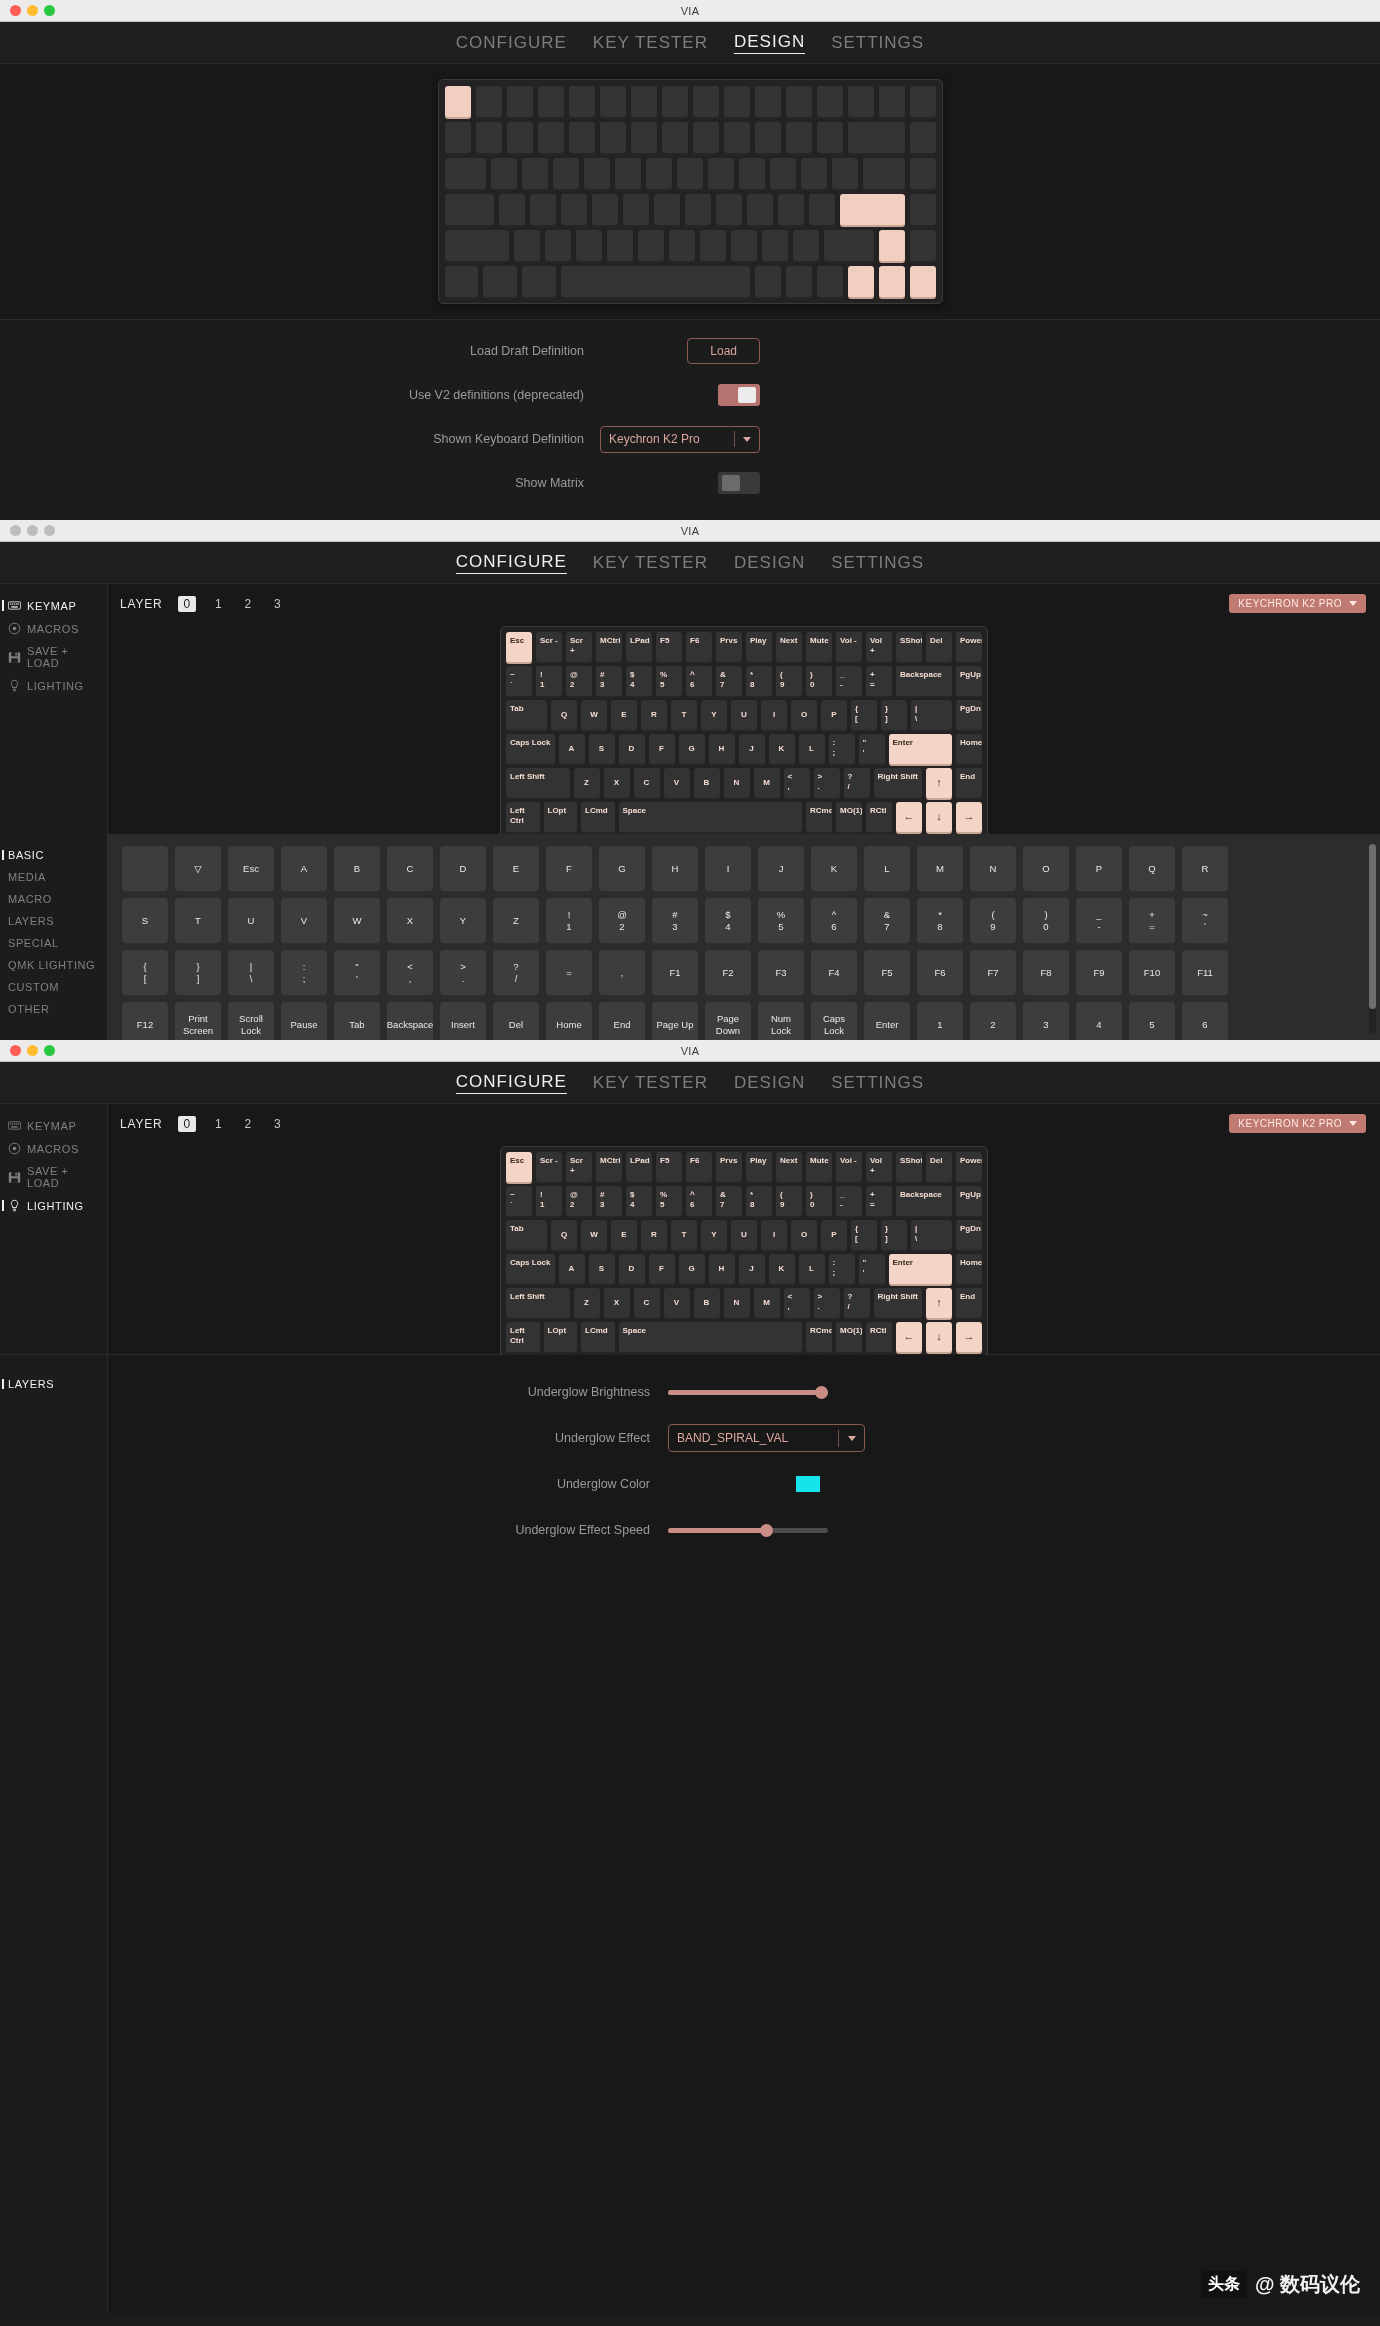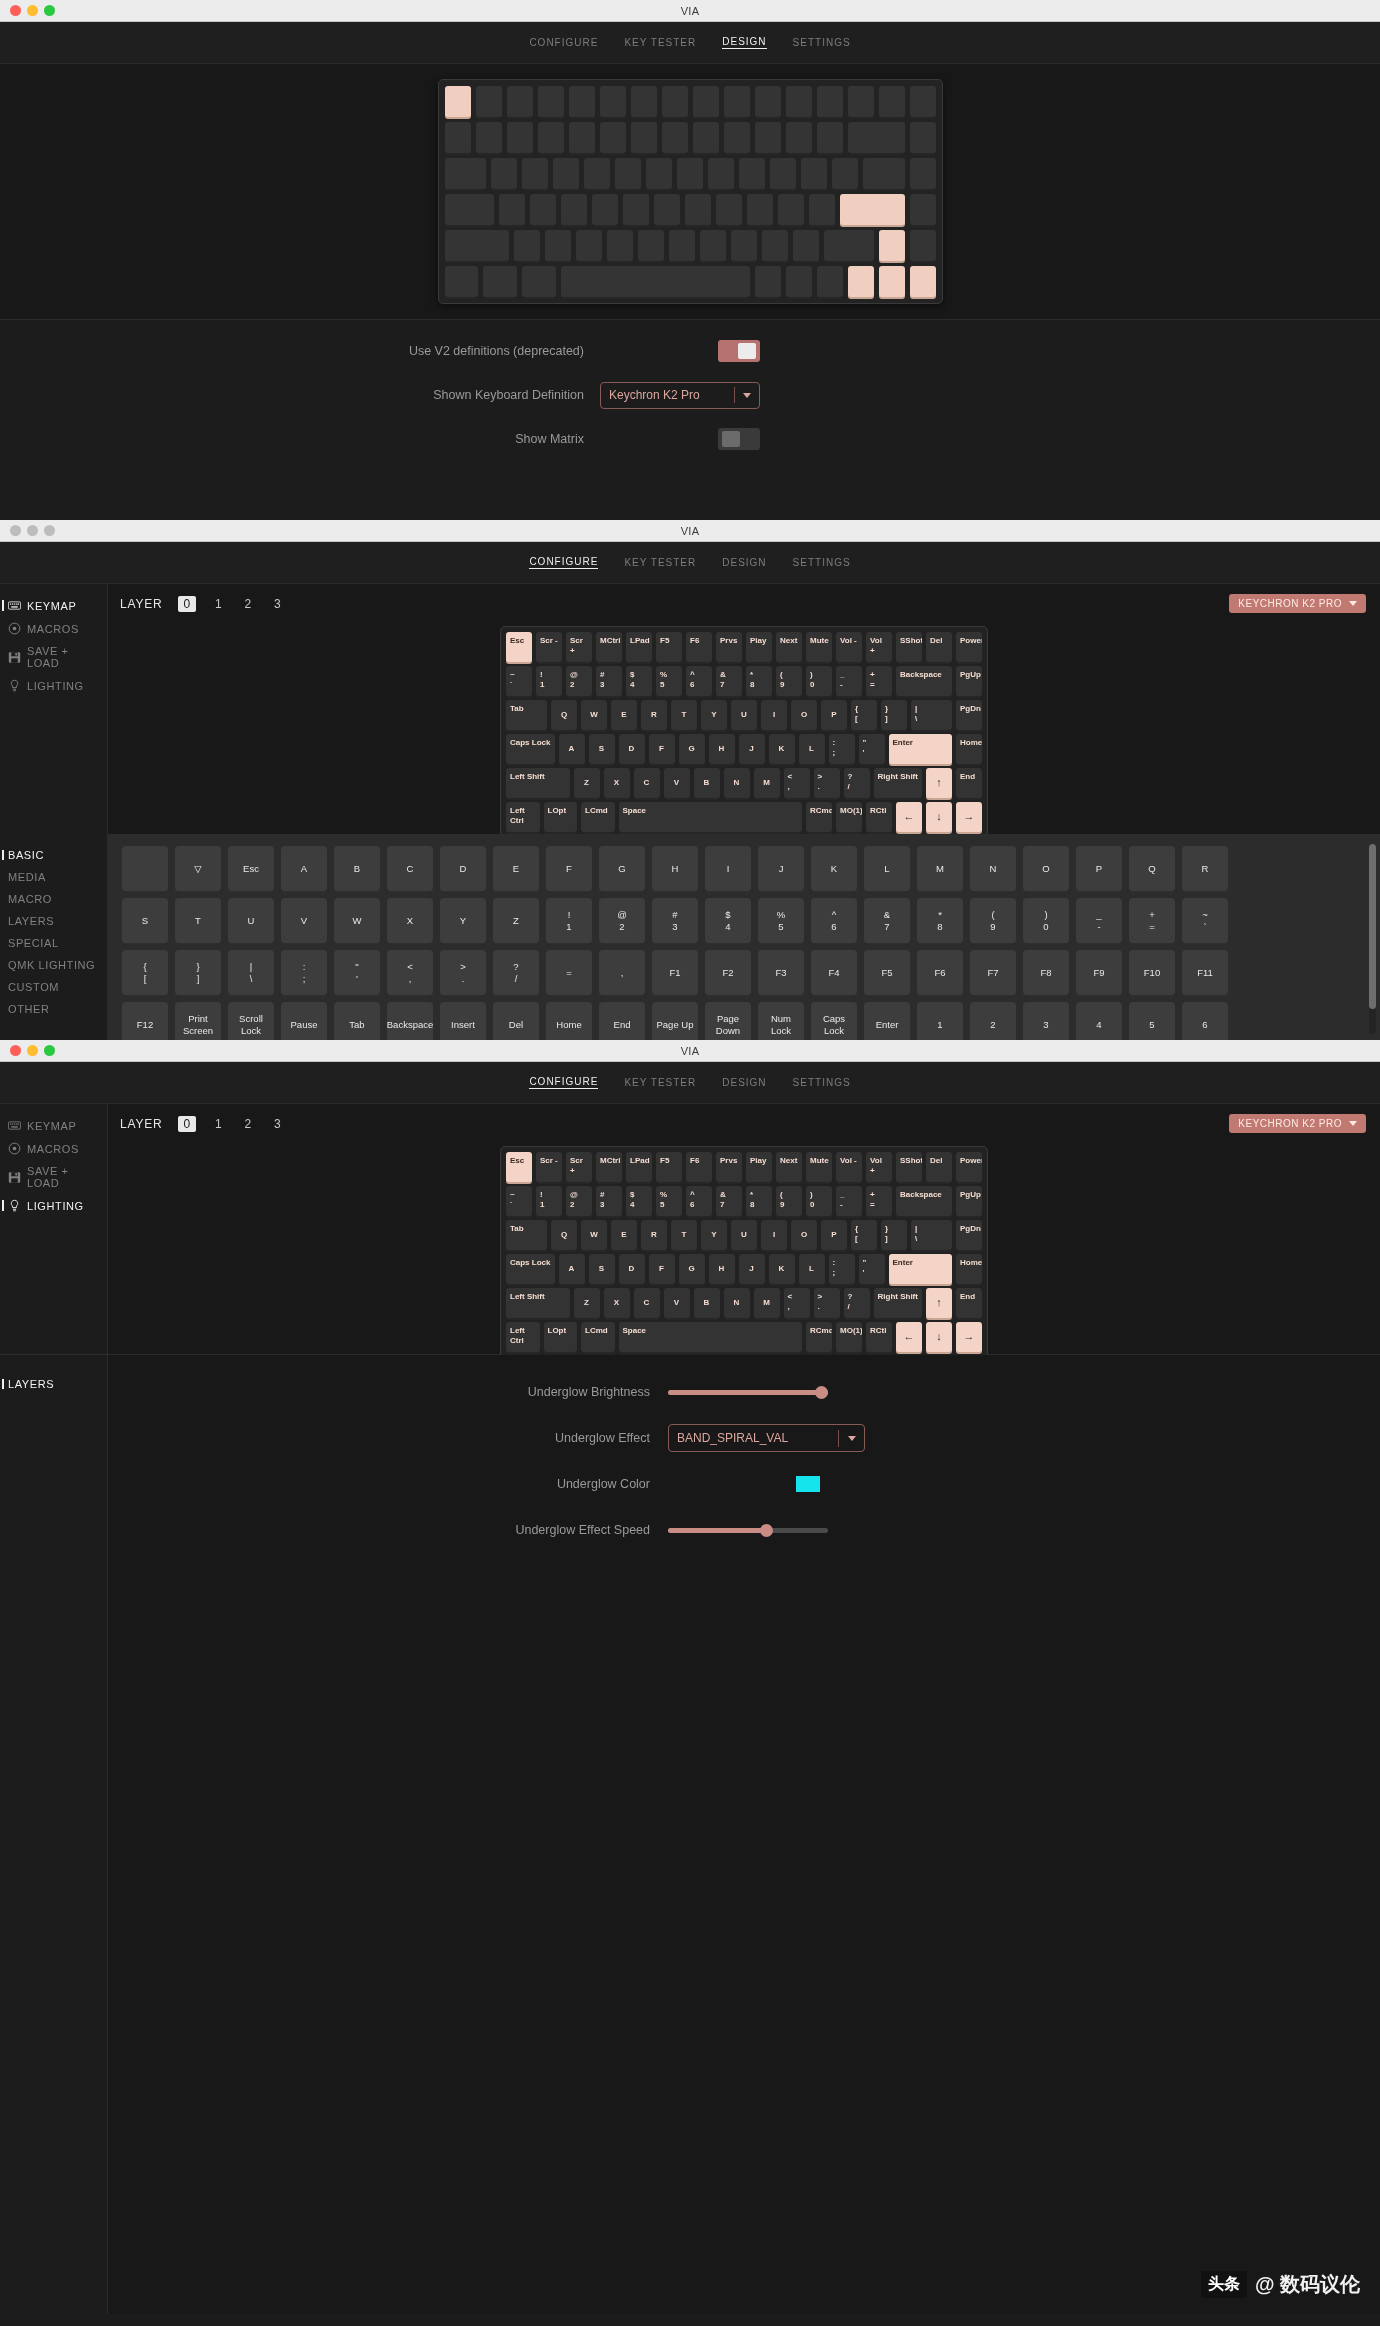--- a/index.html
+++ b/index.html
@@ -21,21 +21,21 @@
   .dot.r{background:#ff5f57;} .dot.y{background:#febc2e;} .dot.g{background:#28c840;}
   .dot.gray{background:#bdbdbd;}
   .tl-title {
     position:absolute; left:0; right:0; text-align:center;
     font-size:11px; color:#3a3a3a; font-weight:400; letter-spacing:.3px;
   }
   .menubar {
     height:42px; background:#1f1f1f; display:flex; align-items:center;
     justify-content:center; gap:26px; border-bottom:1px solid #2a2a2a;
   }
-  .menuitem { font-size:10px; letter-spacing:1px; color:#7d7d7d; cursor:pointer; }
+  .menuitem { font-size:17px; letter-spacing:1px; color:#7d7d7d; cursor:pointer; }
   .menuitem.active { color:#efefef; border-bottom:1px solid #efefef; padding-bottom:1px; }
 
   
   .design-kbview {
     height:255px; background:#181818; display:flex; align-items:center; justify-content:center;
   }
   .dk-case {
     background:#232323; border:1px solid #3a3a3a; border-radius:5px; padding:6px;
     display:flex; flex-direction:column; gap:5px; box-shadow:0 2px 7px rgba(0,0,0,.5);
   }
@@ -245,20 +245,28 @@
           <div class="dk-key" style="width: 26px;"></div>
           <div class="dk-key hl" style="width: 26px;"></div>
           <div class="dk-key hl" style="width: 26px;"></div>
           <div class="dk-key hl" style="width: 26px;"></div>
         </div>
       </div>
   </div>
   <div class="sep-line"></div>
   <div class="settings-list">
 
+    <div class="srow">
+      <div class="slabel">Load Draft Definition</div>
+      <div class="sctl">
+          <div class="sctl-inner">
+        <button class="btn-out">Load</button>
+      </div>
+        </div>
+    </div>
 
     <div class="srow">
       <div class="slabel">Use V2 definitions (deprecated)</div>
       <div class="sctl">
           <div class="sctl-inner">
         <div class="toggle on">
               <span class="knob"></span>
             </div>
       </div>
         </div>

